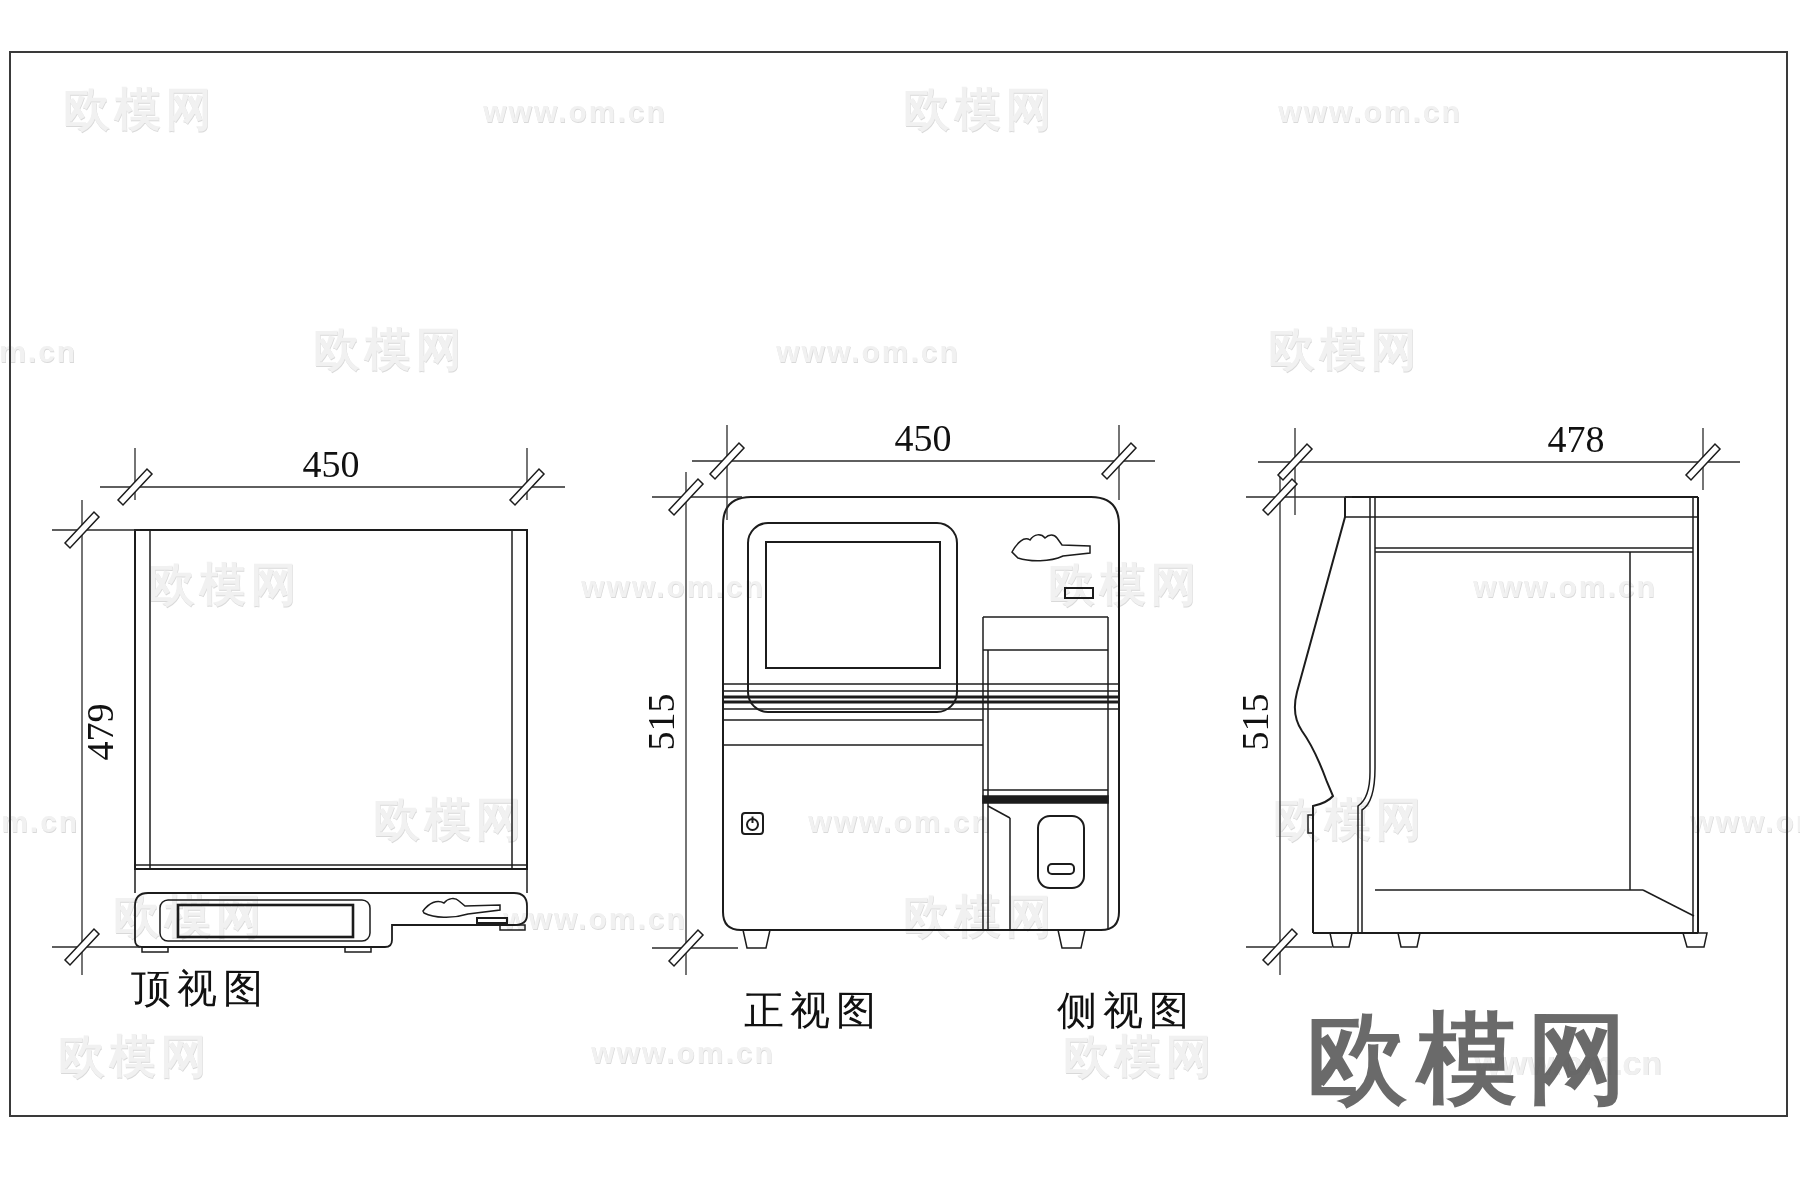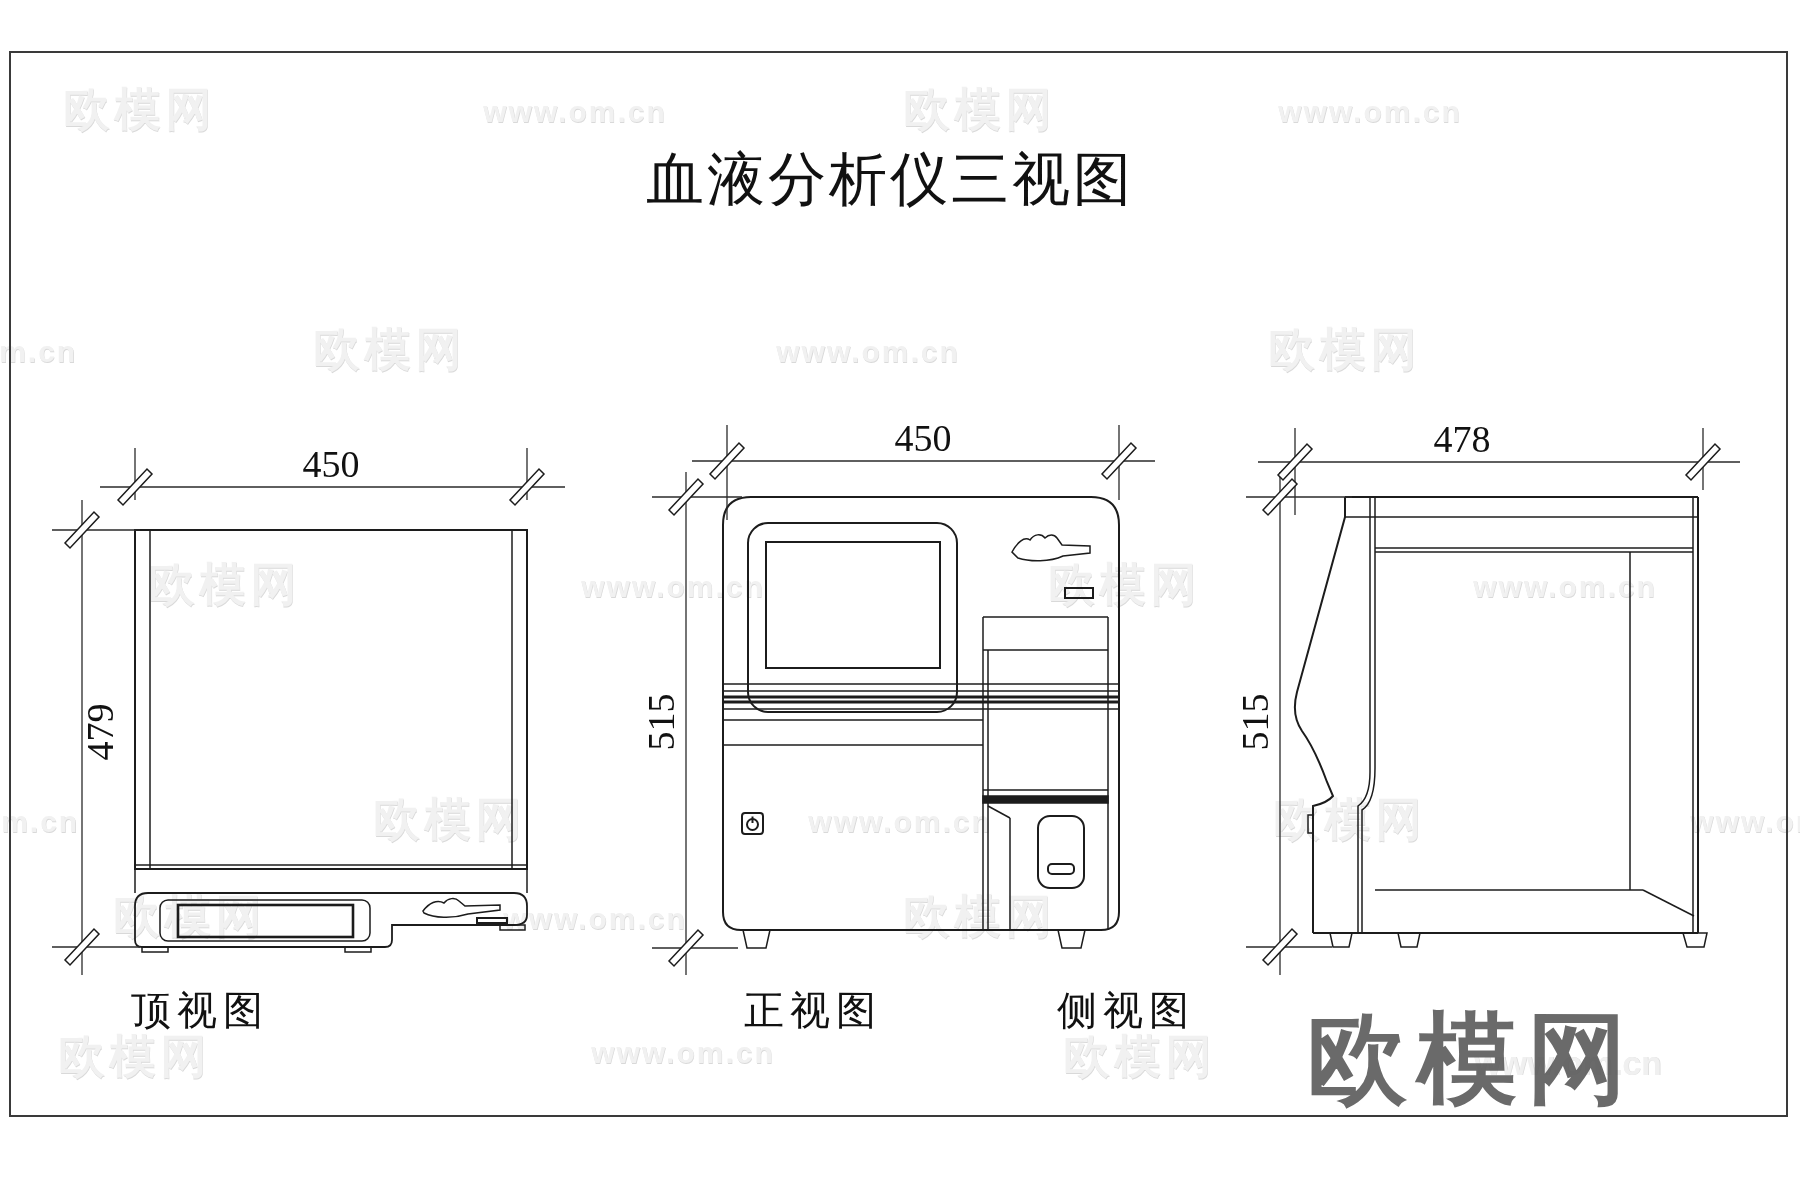--- a/index.html
+++ b/index.html
@@ -180,31 +180,30 @@
       <path transform="translate(1119,461)" d="M-17,13 L-12,18 L17,-13 L12,-18 Z"></path>
       <path transform="translate(686,497)" d="M-17,13 L-12,18 L17,-13 L12,-18 Z"></path>
       <path transform="translate(686,948)" d="M-17,13 L-12,18 L17,-13 L12,-18 Z"></path>
       <path transform="translate(1295,462)" d="M-17,13 L-12,18 L17,-13 L12,-18 Z"></path>
       <path transform="translate(1703,462)" d="M-17,13 L-12,18 L17,-13 L12,-18 Z"></path>
       <path transform="translate(1280,497)" d="M-17,13 L-12,18 L17,-13 L12,-18 Z"></path>
       <path transform="translate(1280,947)" d="M-17,13 L-12,18 L17,-13 L12,-18 Z"></path>
     </g>
   </svg>
 
-  <div class="txt title" style="left:890px;top:180px">血液分析仪三视图</div>
 
   <div class="txt dim" style="left:331px;top:464px">450</div>
   <div class="txt dim v" style="left:100px;top:732px">479</div>
 
   <div class="txt dim" style="left:923px;top:438px">450</div>
   <div class="txt dim v" style="left:661px;top:722px">515</div>
 
-  <div class="txt dim" style="left:1462px;top:439px">478</div>
+  <div class="txt dim" style="left:1576px;top:439px">478</div>
   <div class="txt dim v" style="left:1255px;top:722px">515</div>
 
-  <div class="txt viewlabel" style="left:200px;top:1010px">顶视图</div>
+  <div class="txt viewlabel" style="left:200px;top:988px">顶视图</div>
   <div class="txt viewlabel" style="left:813px;top:1010px">正视图</div>
   <div class="txt viewlabel" style="left:1126px;top:1010px">侧视图</div>
 
   <div class="wm-big-site" style="left:1568px;top:1063px">www.om.cn</div>
   <div class="wm-big" style="left:1472px;top:1060px">欧模网</div>
 
 </div>
 
 </body></html>

